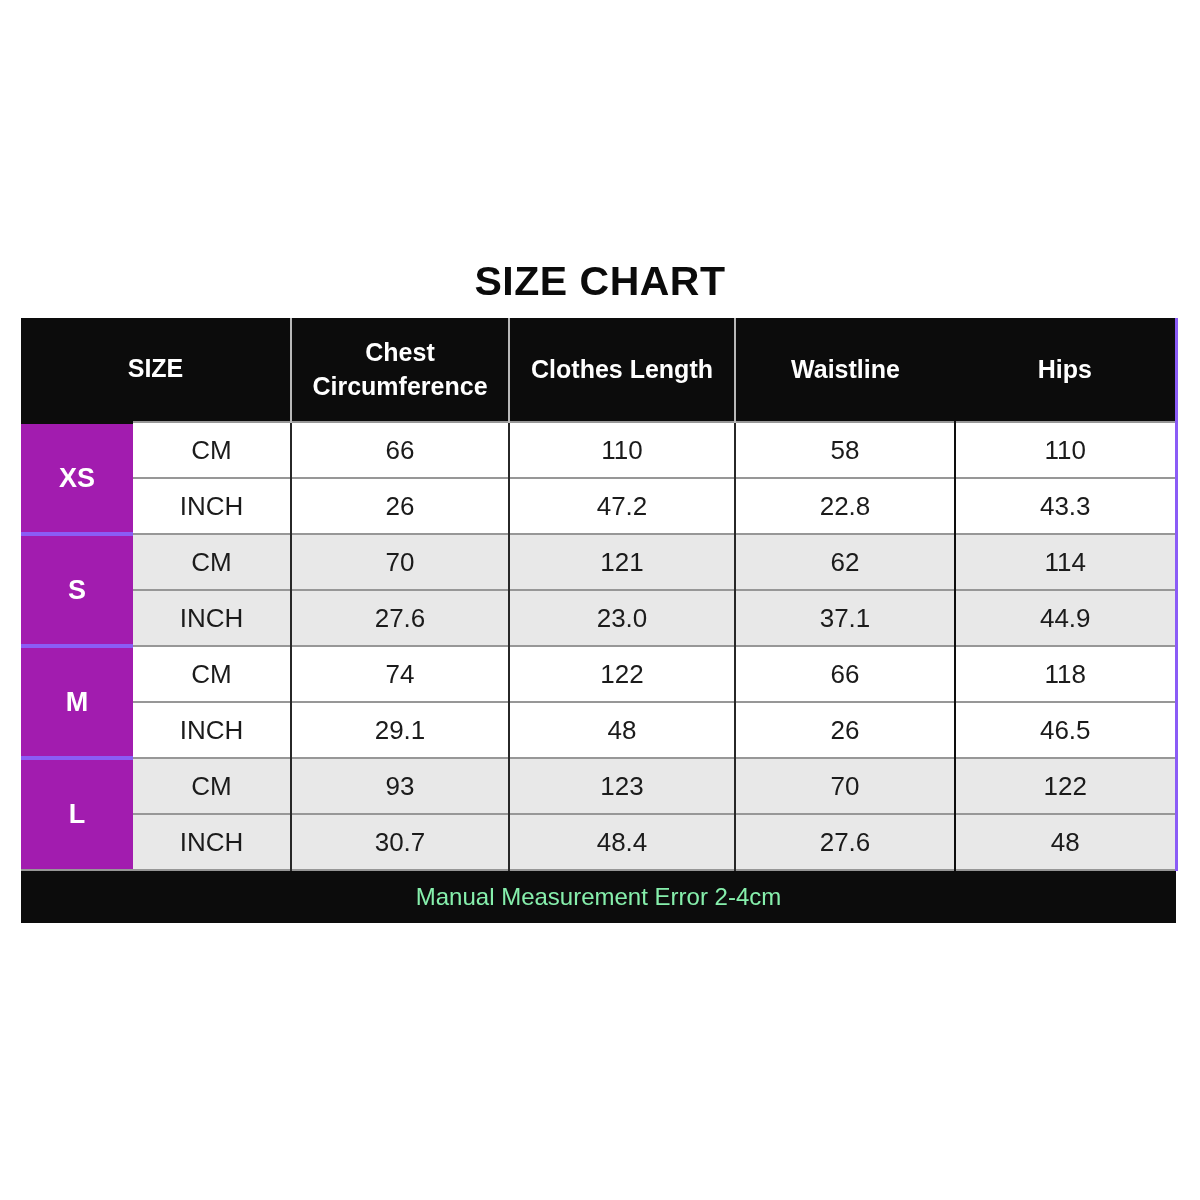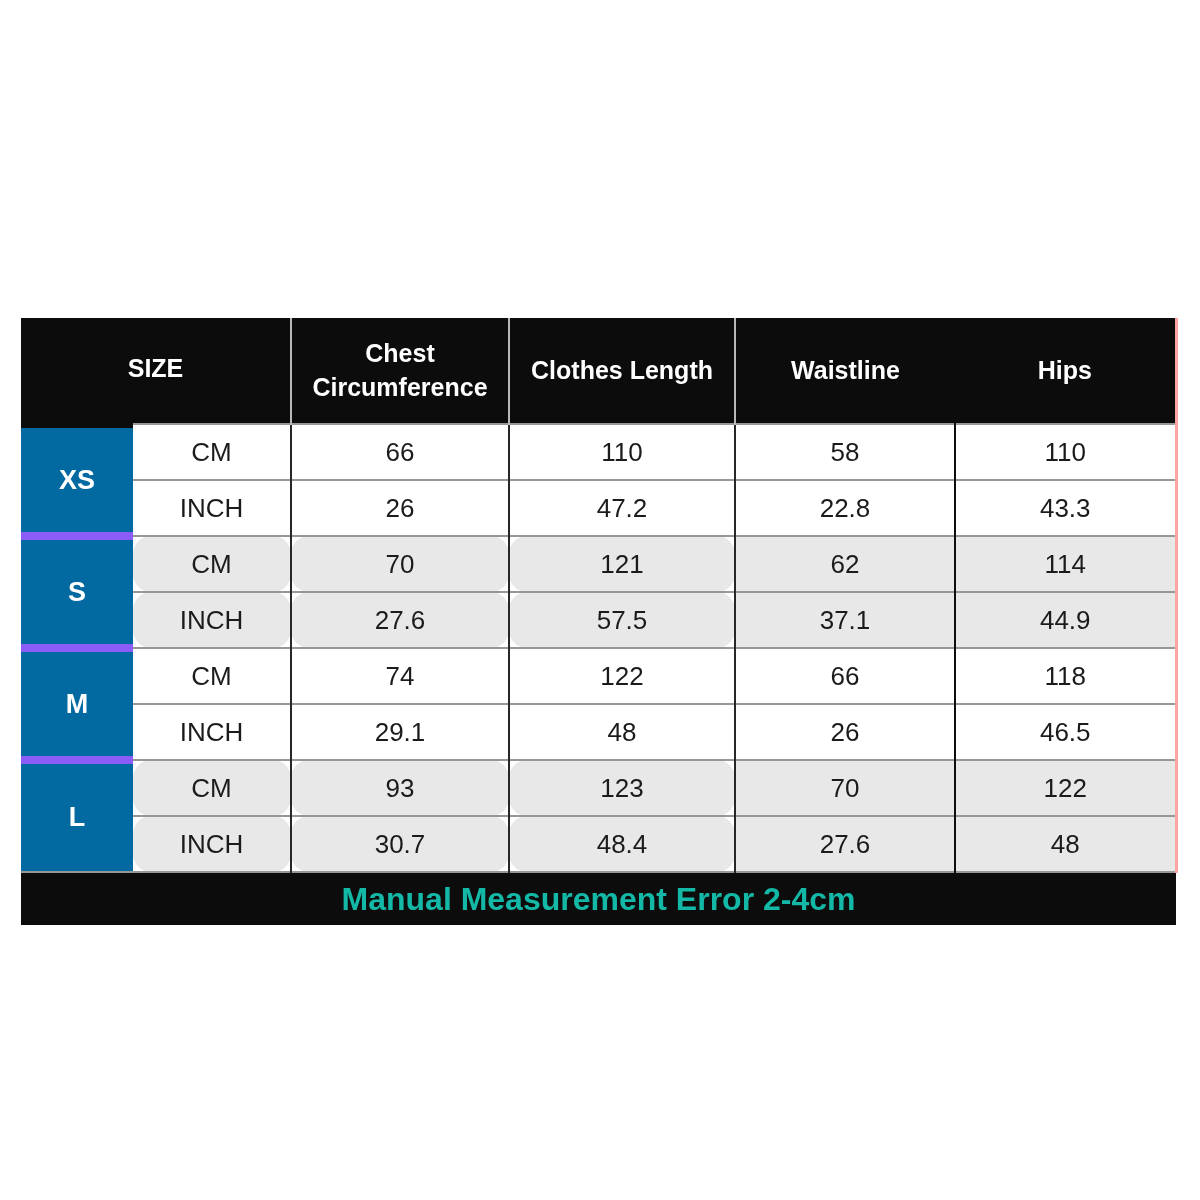--- a/index.html
+++ b/index.html
@@ -42,55 +42,56 @@
     background: #0c0c0c;
     color: #ffffff;
     font-size: 25px;
     font-weight: bold;
     height: 102px;
     line-height: 1.35;
   }
   tr.hdr th.sep { border-right: 2px solid #b9b9b9; }
   
   td.size-cell {
-    background: #0369a1;
+    background: #a21caf;
     color: #ffffff;
     font-size: 27px;
     font-weight: bold;
-    border-top: 8px solid #8b5cf6;
+    border-top: 4px solid #8b5cf6;
   }
   tr.g-xs td.size-cell { border-top-color: #0c0c0c; }
   
   td.data {
     height: 54px;
     font-size: 26px;
     color: #1b1b1b;
     border-top: 2px solid #979797;
   }
   tr.g-xs td.data, tr.g-m td.data { background: #ffffff; }
   tr.g-s td.data, tr.g-l td.data { background: #e8e8e8; }
   
-  .br-dark  { border-right: 2px solid #272727; border-radius: 18px; }
+  .br-dark  { border-right: 2px solid #272727; }
   .br-heavy { border-right: 2px solid #0e0e0e; }
-  .br-outer { border-right: 3px solid #fca5a5; }
+  .br-outer { border-right: 3px solid #8b5cf6; }
   
   td.footer-cell {
     background: #0c0c0c;
-    color: #14b8a6;
-    font-size: 32px;
-    font-weight: bold;
+    color: #86efac;
+    font-size: 24px;
+    font-weight: normal;
     height: 52px;
     border-top: 2px solid #979797;
   }
 </style>
 </head>
 <body>
 
 <div class="page">
 
+  <div class="chart-title">SIZE CHART</div>
 
   <div class="tbl-wrap">
     <table class="size-chart">
       <colgroup>
         <col style="width:112px">
           <col style="width:158px">
           <col style="width:218px">
         <col style="width:226px">
           <col style="width:220px">
           <col style="width:221px">
@@ -125,21 +126,21 @@
         <td rowspan="2" class="size-cell">S</td>
         <td class="data br-dark">CM</td>
         <td class="data br-dark">70</td>
         <td class="data br-dark">121</td>
         <td class="data br-heavy">62</td>
         <td class="data br-outer">114</td>
       </tr>
       <tr class="g-s">
         <td class="data br-dark">INCH</td>
         <td class="data br-dark">27.6</td>
-        <td class="data br-dark">57.5</td>
+        <td class="data br-dark">23.0</td>
         <td class="data br-heavy">37.1</td>
         <td class="data br-outer">44.9</td>
       </tr>
 
       <tr class="g-m">
         <td rowspan="2" class="size-cell">M</td>
         <td class="data br-dark">CM</td>
         <td class="data br-dark">74</td>
         <td class="data br-dark">122</td>
         <td class="data br-heavy">66</td>

